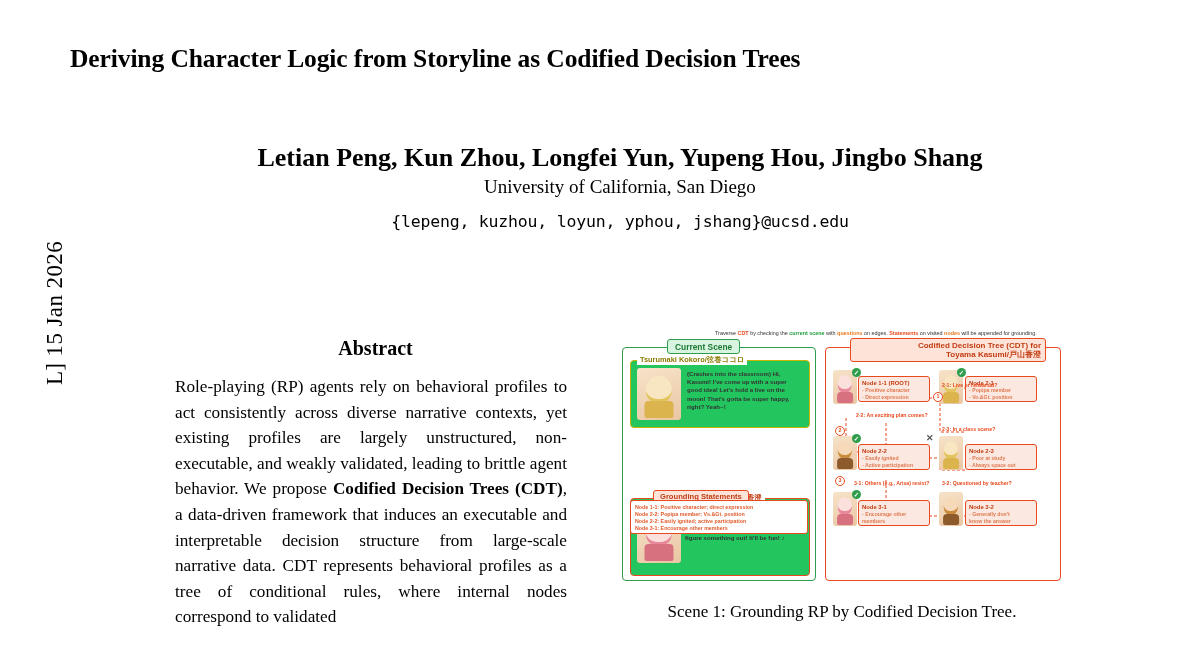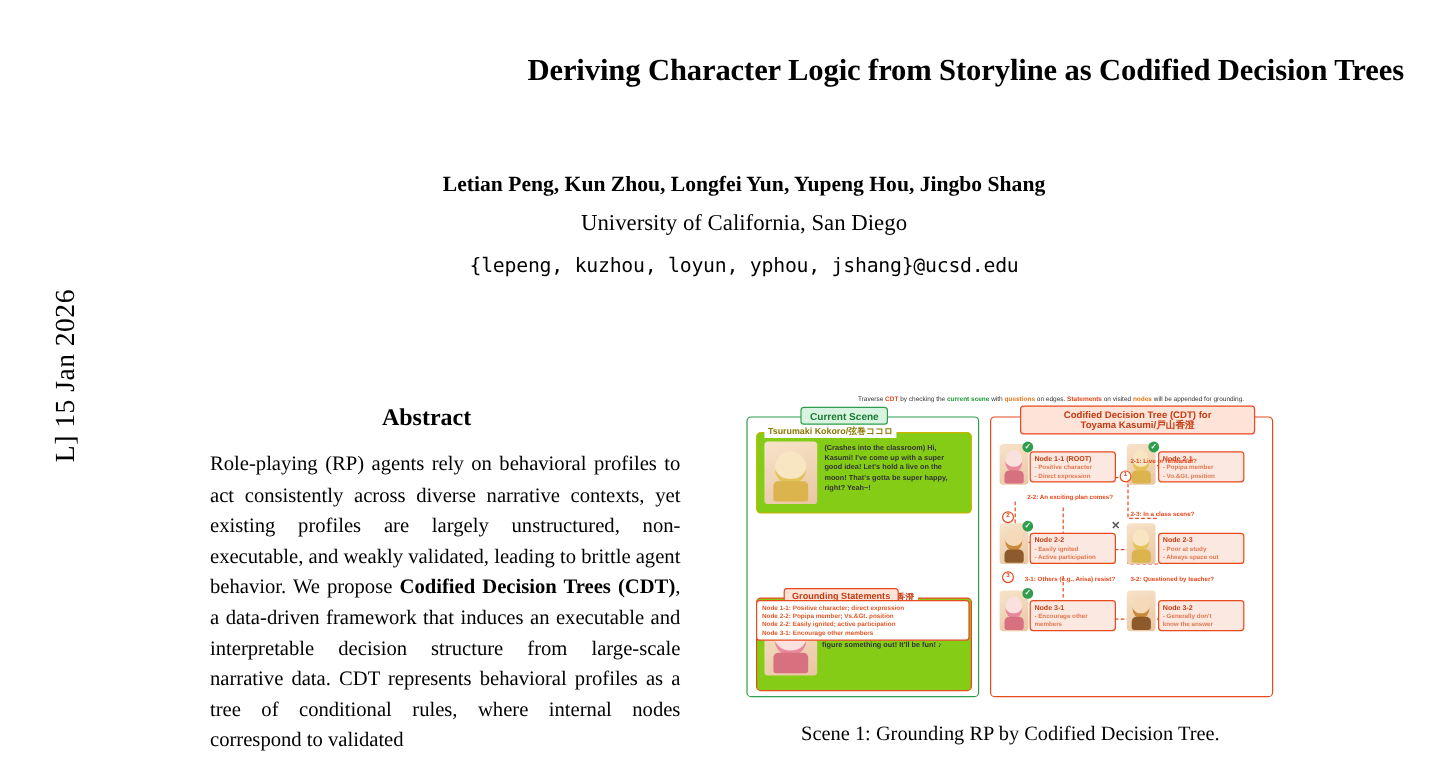--- a/index.html
+++ b/index.html
@@ -37,34 +37,34 @@
     white-space: nowrap;
     text-align: center;
   }
 
   
   .title {
     position: absolute;
     left: 70px;
     top: 44px;
     width: 1100px;
-    text-align: right;
+    text-align: left;
     font-family: "Liberation Serif", serif;
     font-weight: bold;
     font-size: 25.5px;
     letter-spacing: -0.1px;
   }
   .authors {
     position: absolute;
     left: 70px;
     top: 143px;
     width: 1100px;
     text-align: center;
     font-weight: bold;
-    font-size: 18px;
+    font-size: 26px;
   }
   .affil {
     position: absolute;
     left: 70px;
     top: 176px;
     width: 1100px;
     text-align: center;
     font-size: 19px;
   }
   .email {
@@ -74,21 +74,21 @@
     width: 1100px;
     text-align: center;
     font-family: "DejaVu Sans Mono", monospace;
     font-size: 16.5px;
     letter-spacing: -0.2px;
   }
 
   
   .abstract-head {
     position: absolute;
-    left: 158px;
+    left: 178px;
     top: 337px;
     width: 395px;
     text-align: center;
     font-weight: bold;
     font-size: 20px;
   }
   .abstract-body {
     position: absolute;
     left: 175px;
     top: 374px;
@@ -147,21 +147,21 @@
     border: 1.3px solid #2e9e4c;
     border-radius: 3px;
     color: #1d7a35;
     font-weight: bold;
     font-size: 8.4px;
     padding: 1.5px 7px;
   }
   .sub-card {
     position: absolute;
     border-radius: 4px;
-    background: #84cc16;
+    background: #22c55e;
   }
   .card-a { left: 7px; top: 12px; width: 178px; height: 66px; border: 1.4px solid #c9b400; }
   .card-b { left: 7px; top: 82px; width: 178px; height: 62px; border: 1.4px solid #8b5cd6; }
   .card-c { left: 7px; top: 150px; width: 178px; height: 76px; border: 1.4px solid #e8491d; }
 
   .card-name {
     position: absolute;
     top: -6.5px;
     left: 6px;
     background: #ffffff;
@@ -271,21 +271,21 @@
     left: 24px;
     top: -10px;
     width: 186px;
     background: #fde3d8;
     border: 1.3px solid #e8491d;
     border-radius: 3px;
     color: #c23c12;
     font-weight: bold;
     font-size: 8px;
     padding: 1.5px 4px;
-    text-align: center;
+    text-align: right;
     line-height: 9.5px;
   }
   .node {
     position: absolute;
     border: 1.4px solid #e8491d;
     border-radius: 3px;
     background: #fbe8e0;
     box-sizing: border-box;
     padding: 2.5px 3px;
   }

